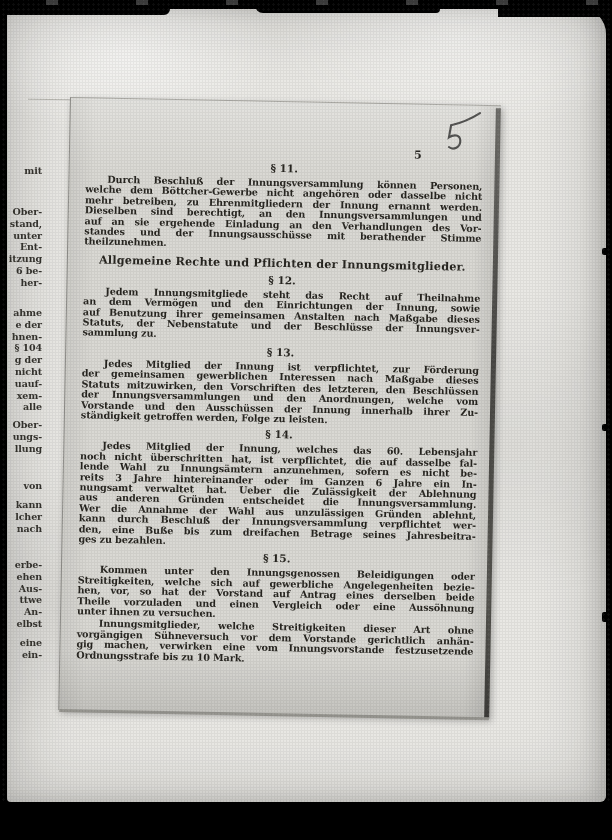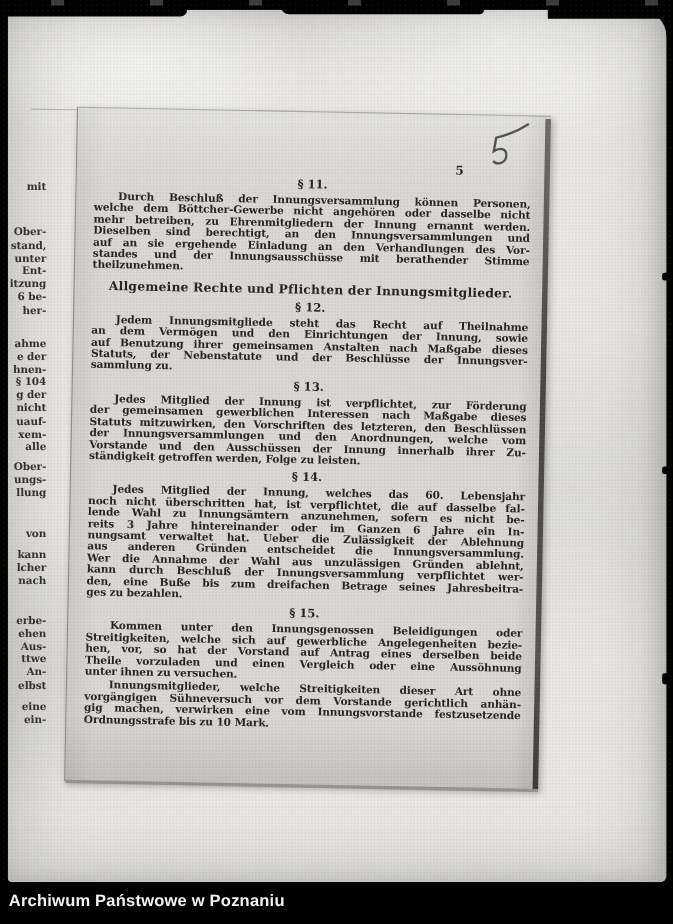--- a/index.html
+++ b/index.html
@@ -216,17 +216,14 @@
   <div class="bump b2"></div>
   <div class="bump b3"></div>
   <div class="film-left"></div>
   <div class="film-right"></div>
   <div class="tick t1"></div>
   <div class="tick t2"></div>
   <div class="tick t3"></div>
 
   <div class="grain"></div>
 
-  <div class="film-bottom">
-    <div class="archive-label">Archiwum Państwowe w Poznaniu</div>
-  </div>
 
 </div>
 
 </body></html>

